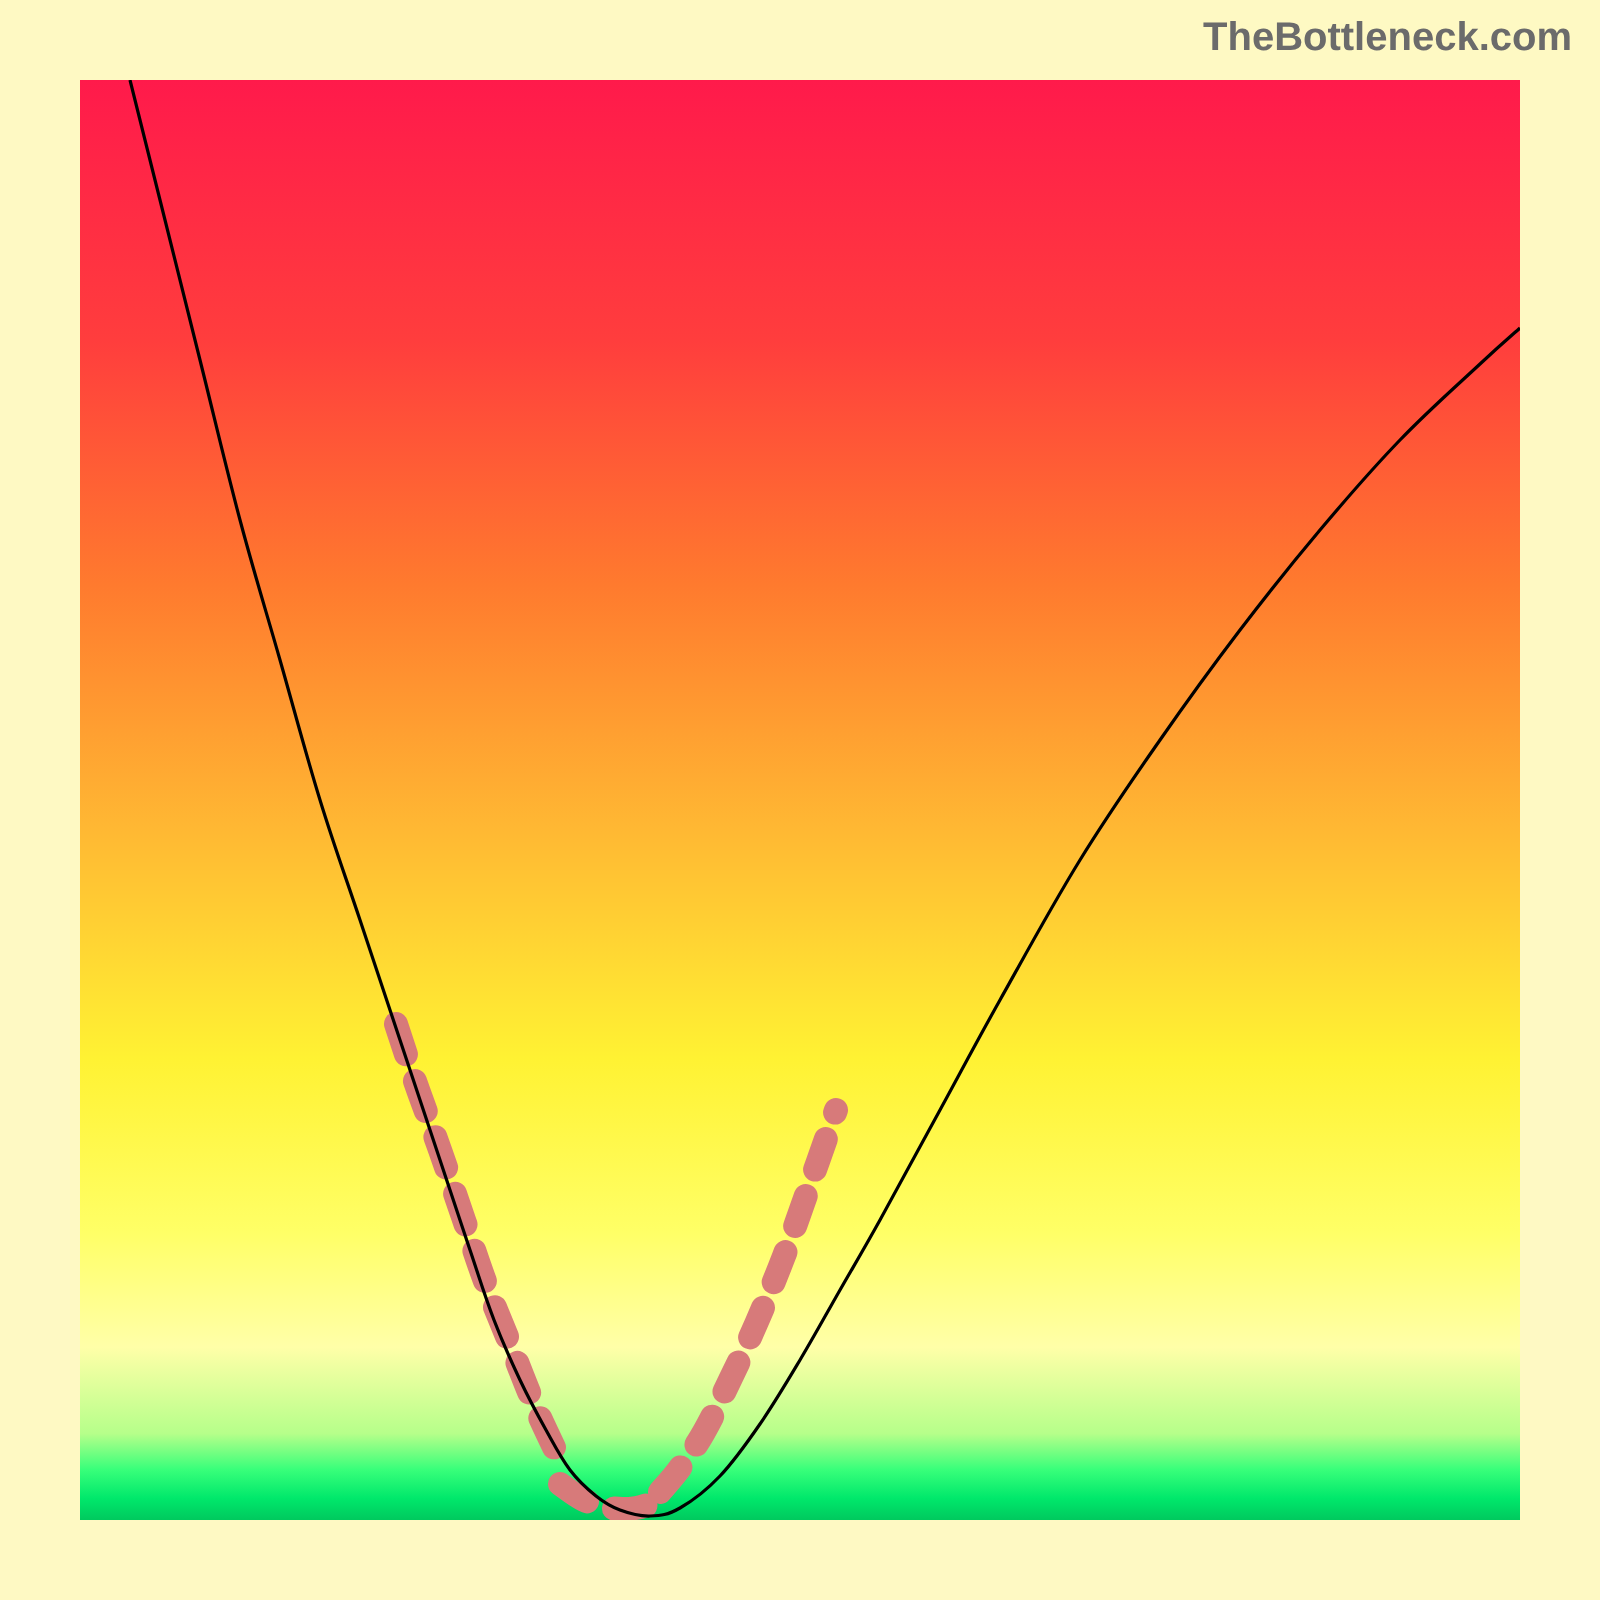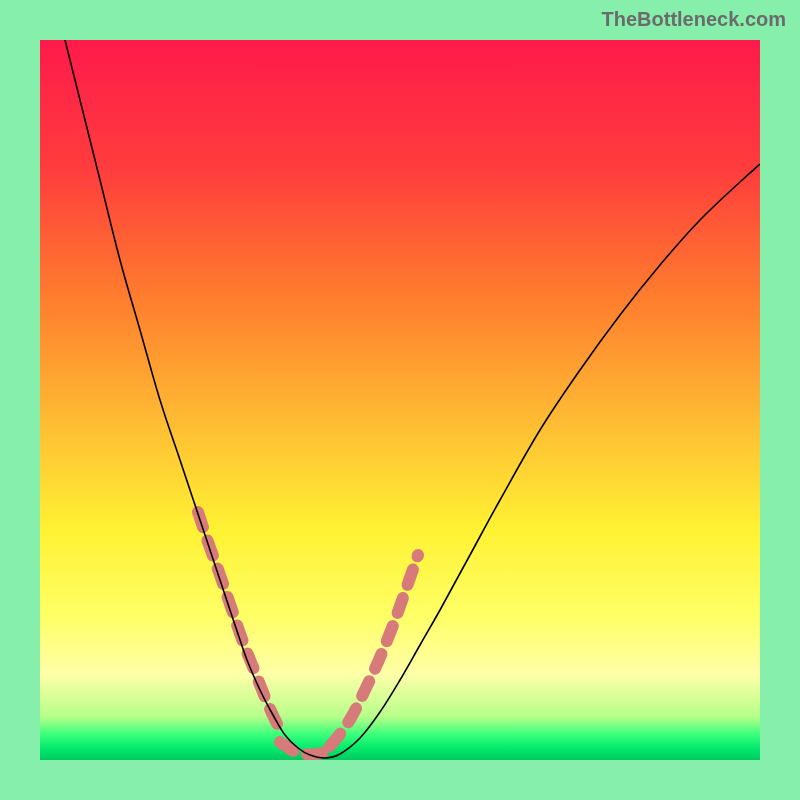--- a/index.html
+++ b/index.html
@@ -10,21 +10,21 @@
     background: #000000;
     overflow: hidden;
     font-family: Arial, Helvetica, sans-serif;
   }
   .frame {
     position: absolute;
     top: 0;
     left: 0;
     width: 800px;
     height: 800px;
-    background: #86efac;
+    background: #fef9c3;
   }
   .plot-area {
     position: absolute;
     left: 40px;
     top: 40px;
     width: 720px;
     height: 720px;
     overflow: hidden;
   }
   .gradient-bg {

